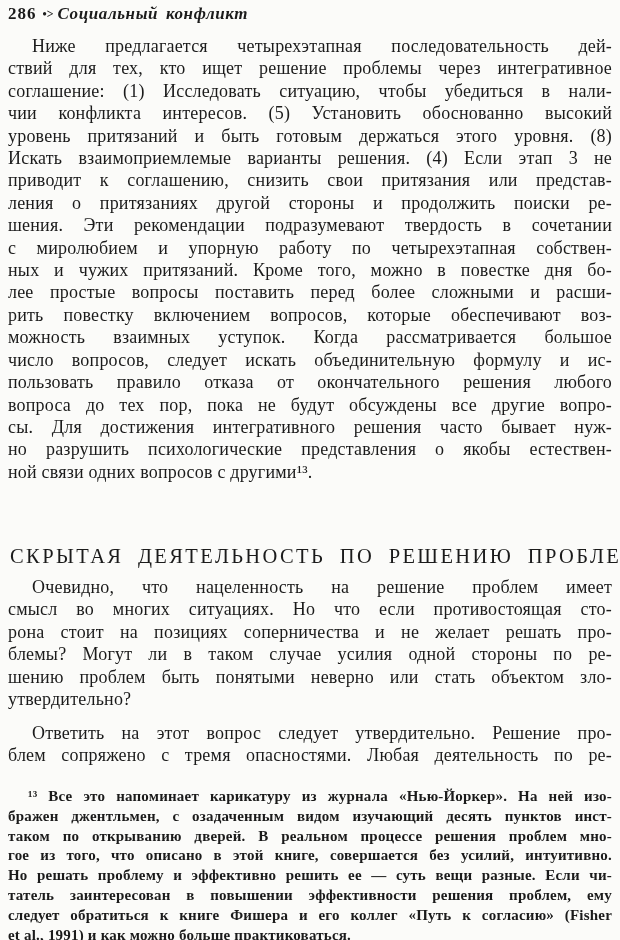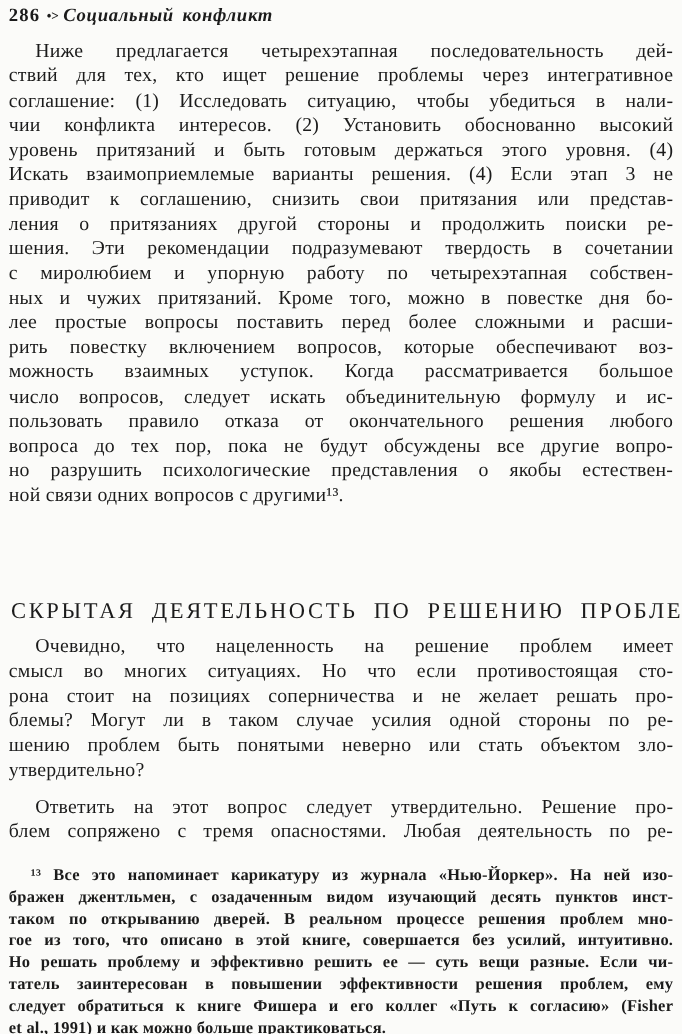--- a/index.html
+++ b/index.html
@@ -98,34 +98,35 @@
 <div class="page">
 
   <div class="running-header">
     <span class="page-number">286</span><span class="ornament">•&gt;</span><span class="running-title">Социальный конфликт</span>
   </div>
 
   <div class="textblock para1">
       <div class="line indent">Ниже предлагается четырехэтапная последовательность дей-</div>
       <div class="line">ствий для тех, кто ищет решение проблемы через интегративное</div>
       <div class="line">соглашение: (1) Исследовать ситуацию, чтобы убедиться в нали-</div>
-      <div class="line">чии конфликта интересов. (2) Установить обоснованно высокий</div>
-      <div class="line">уровень притязаний и быть готовым держаться этого уровня. (4)</div>
+      <div class="line">чии конфликта интересов. (5) Установить обоснованно высокий</div>
+      <div class="line">уровень притязаний и быть готовым держаться этого уровня. (8)</div>
       <div class="line">Искать взаимоприемлемые варианты решения. (4) Если этап 3 не</div>
       <div class="line">приводит к соглашению, снизить свои притязания или представ-</div>
       <div class="line">ления о притязаниях другой стороны и продолжить поиски ре-</div>
       <div class="line">шения. Эти рекомендации подразумевают твердость в сочетании</div>
       <div class="line">с миролюбием и упорную работу по четырехэтапная собствен-</div>
       <div class="line">ных и чужих притязаний. Кроме того, можно в повестке дня бо-</div>
       <div class="line">лее простые вопросы поставить перед более сложными и расши-</div>
       <div class="line">рить повестку включением вопросов, которые обеспечивают воз-</div>
       <div class="line">можность взаимных уступок. Когда рассматривается большое</div>
       <div class="line">число вопросов, следует искать объединительную формулу и ис-</div>
       <div class="line">пользовать правило отказа от окончательного решения любого</div>
       <div class="line">вопроса до тех пор, пока не будут обсуждены все другие вопро-</div>
+      <div class="line">сы. Для достижения интегративного решения часто бывает нуж-</div>
       <div class="line">но разрушить психологические представления о якобы естествен-</div>
       <div class="line end">ной связи одних вопросов с другими¹³.</div>
     </div>
 
   <h2 class="section-heading">СКРЫТАЯ ДЕЯТЕЛЬНОСТЬ ПО РЕШЕНИЮ ПРОБЛЕМ</h2>
 
   <div class="textblock para2">
       <div class="line indent">Очевидно, что нацеленность на решение проблем имеет</div>
       <div class="line">смысл во многих ситуациях. Но что если противостоящая сто-</div>
       <div class="line">рона стоит на позициях соперничества и не желает решать про-</div>

